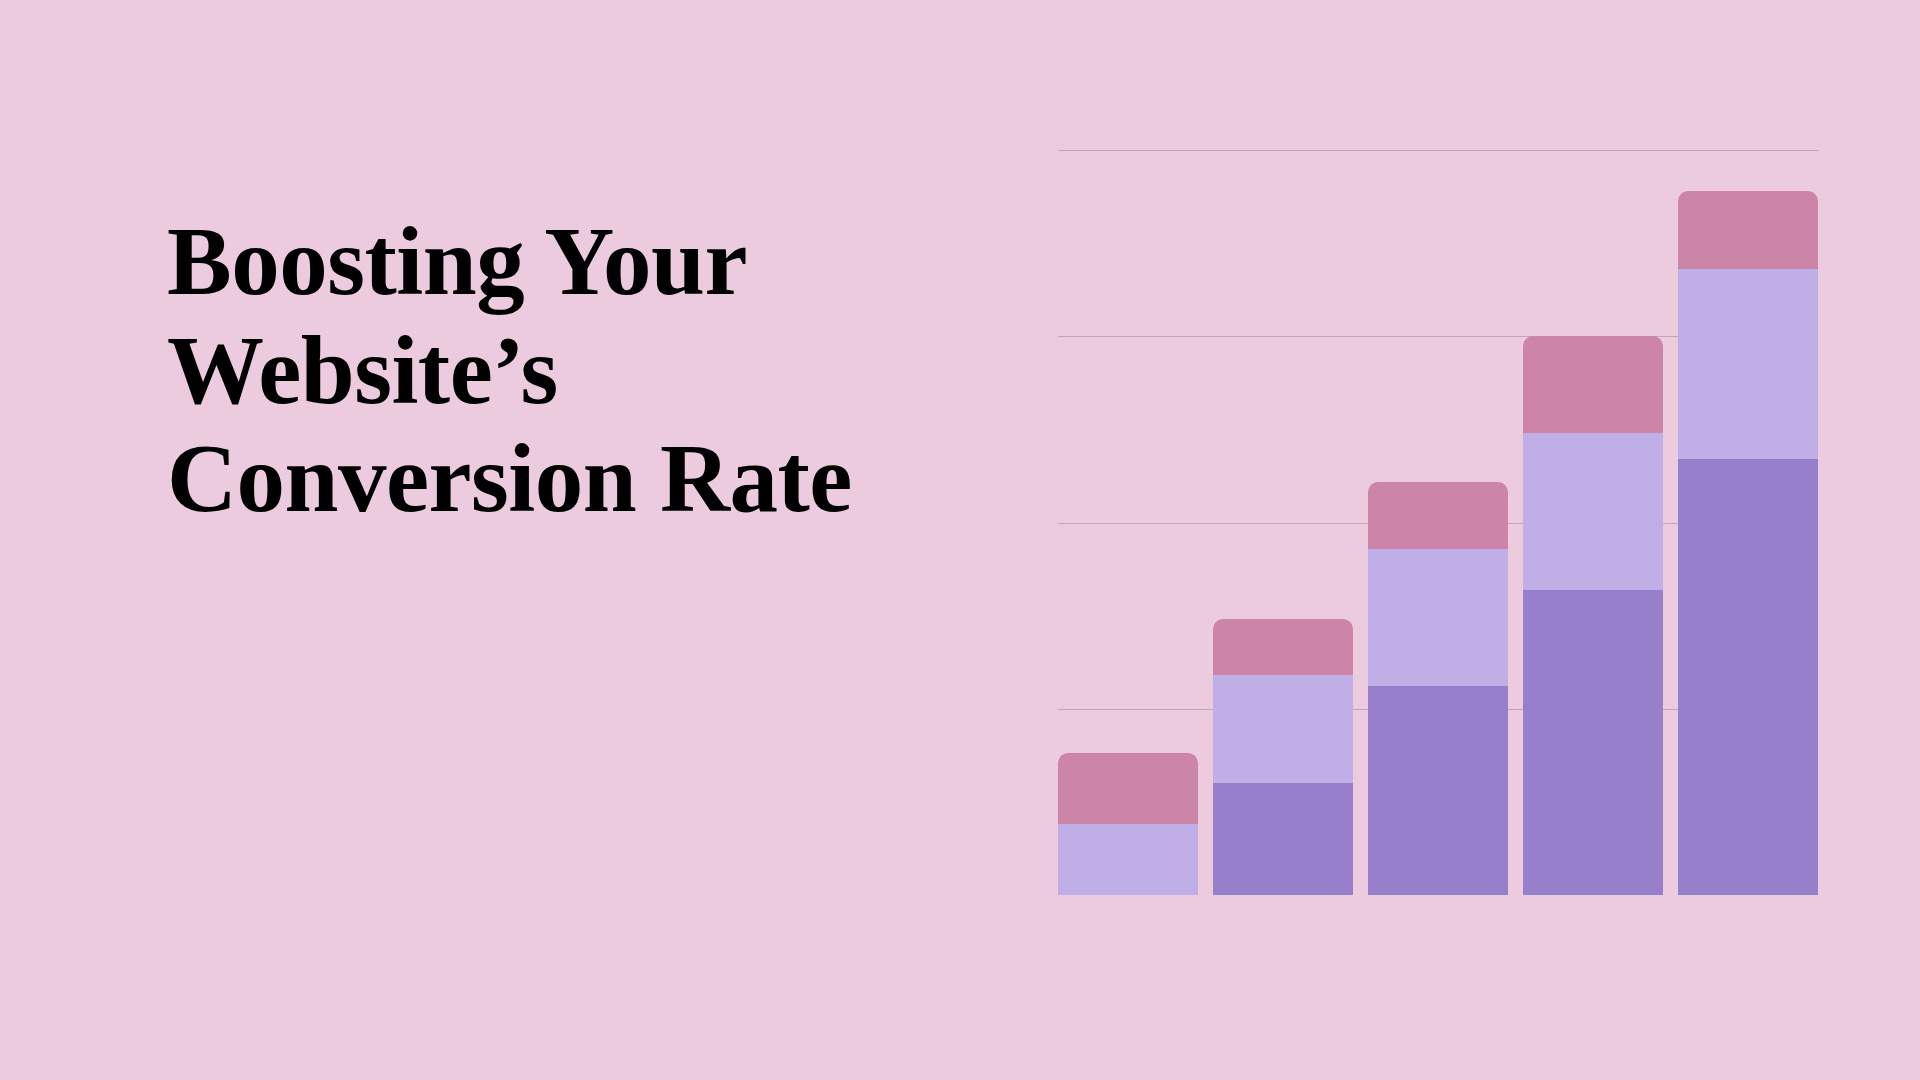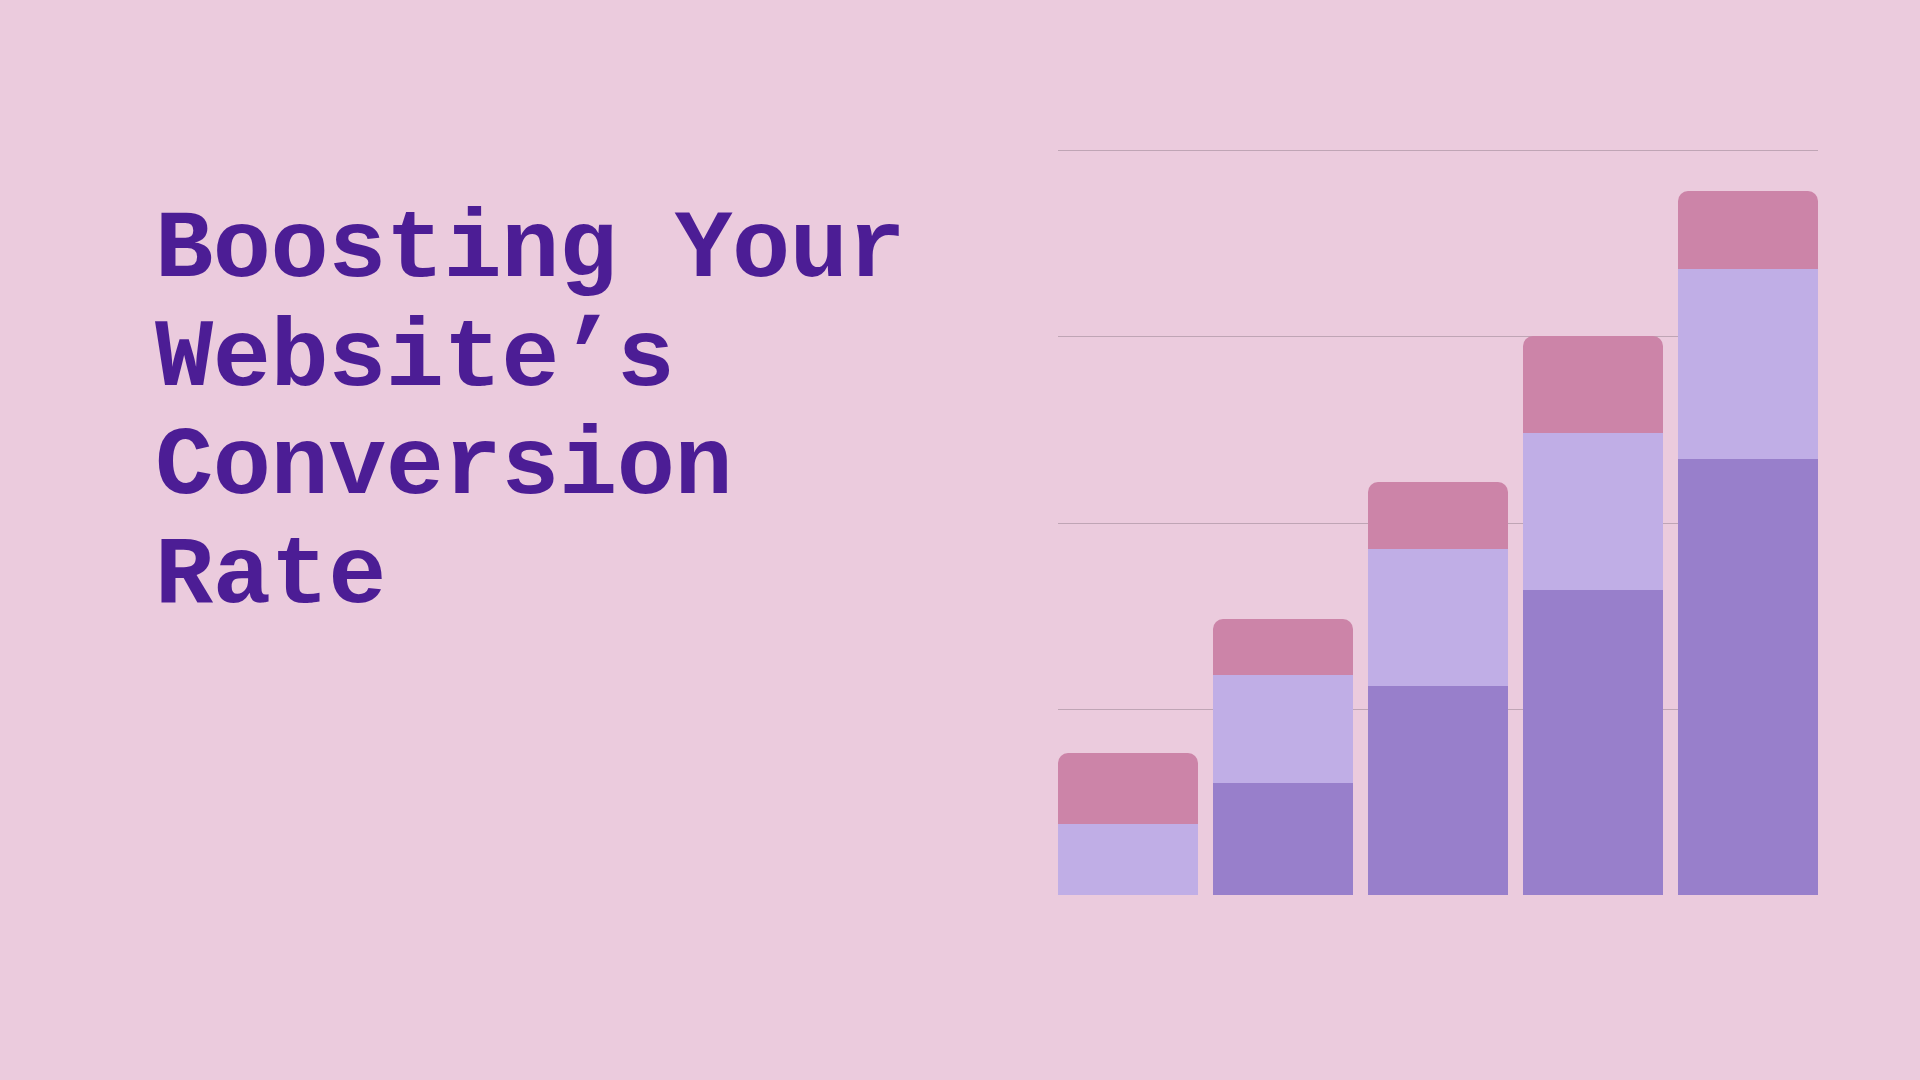--- a/index.html
+++ b/index.html
@@ -22,27 +22,27 @@
   }
 
   
   #headline-block {
     position: absolute;
     left: 155px;
     top: 196px;
     width: 800px;
   }
   #headline {
-    margin: 0;
-    font-family: Liberation Mono, monospace;
+    margin: 12px;
+    font-family: Liberation Serif, serif;
     font-weight: 700;
     font-size: 97px;
     line-height: 1.12;
     letter-spacing: -0.5px;
-    color: #4c1d95;
+    color: #000000;
     white-space: pre-line;
   }
 
   
   #chart {
     position: absolute;
     left: 1058px;
     top: 150px;
     width: 760px;
     height: 745px;

